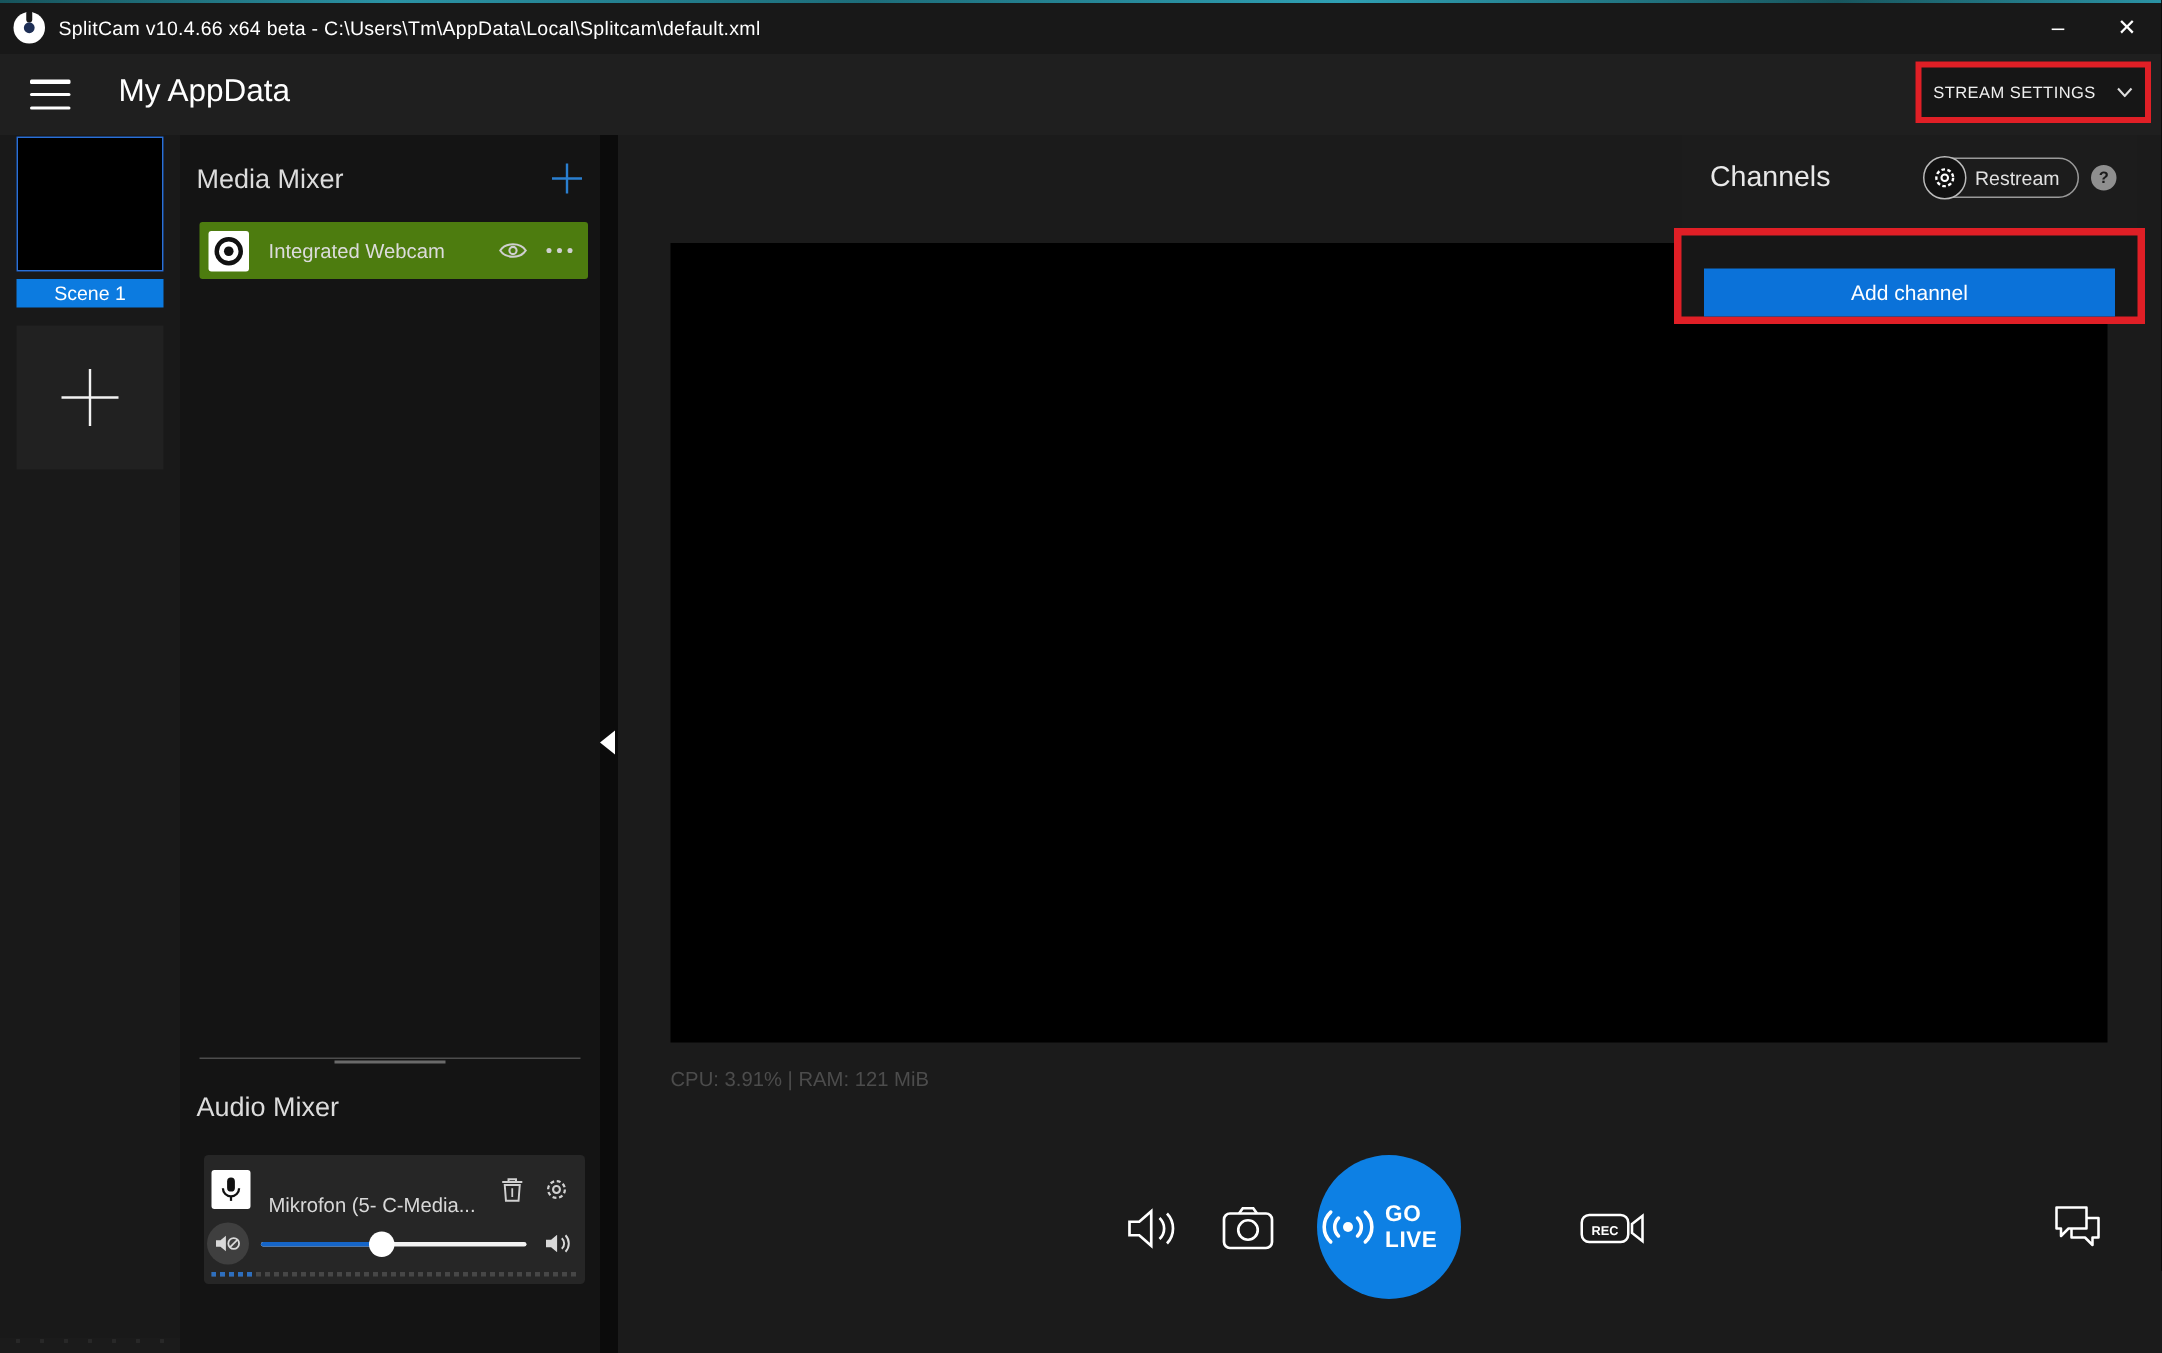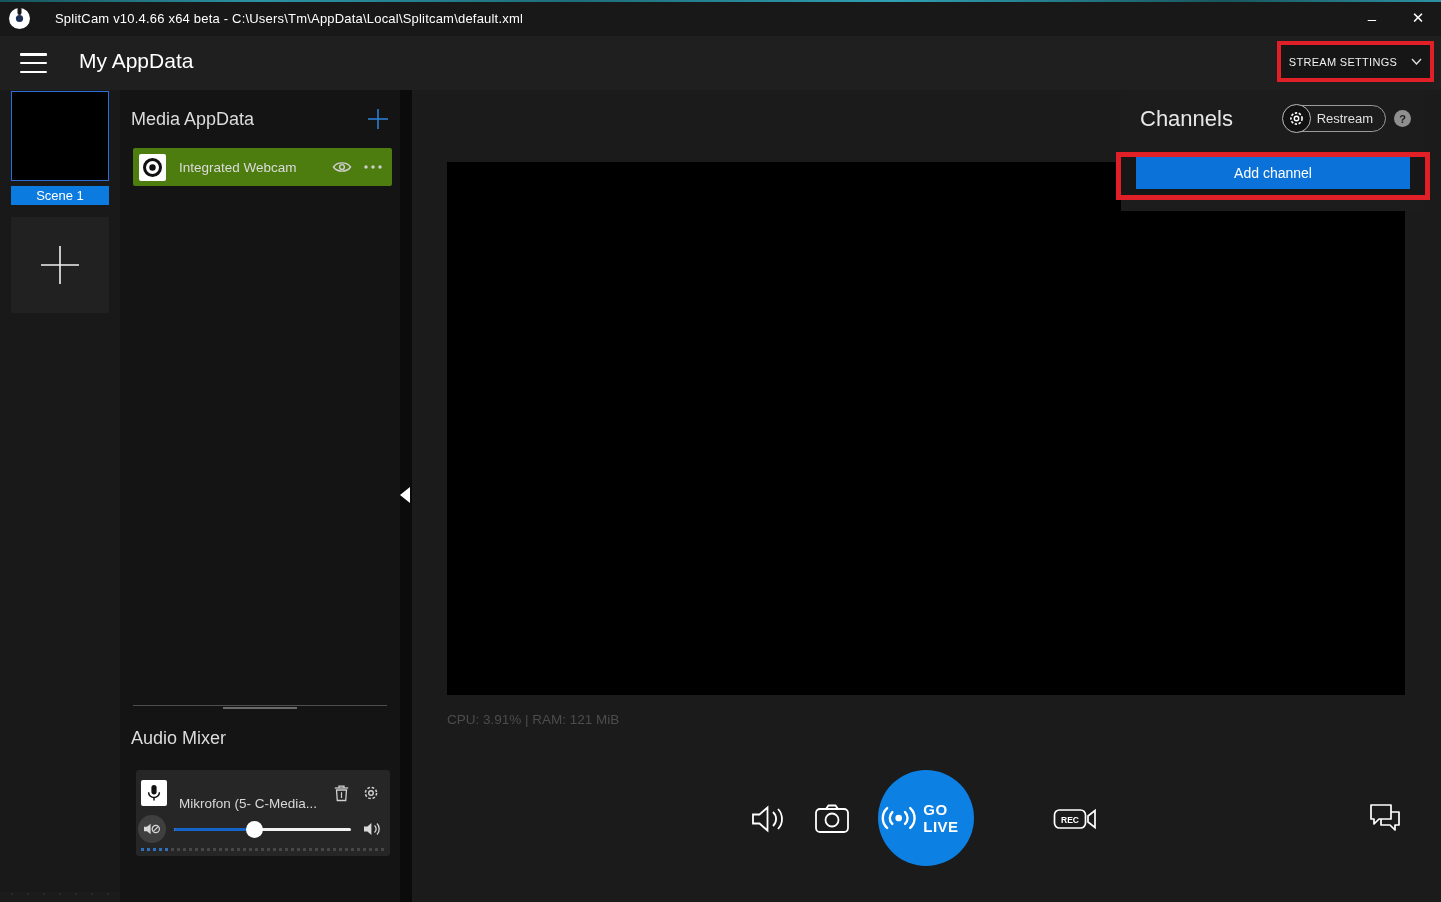--- a/index.html
+++ b/index.html
@@ -11,21 +11,21 @@
   }
   .dots {
     background-image: radial-gradient(circle, rgba(255,255,255,0.055) 1.4px, transparent 1.6px);
     background-size:16px 16px; background-position:4px 6px;
   }
   
   .teal-strip { position:absolute; left:0; top:0; width:1441px; height:2px;
     background:linear-gradient(90deg,#17545c,#2b93a5 18%,#1d6d7a 40%,#2fa0b4 62%,#18565e 85%,#2b93a5); z-index:60; }
   .titlebar { position:absolute; left:0; top:0; width:1441px; height:36px; background:#181818;
     display:flex; align-items:center; padding-left:8px; z-index:50; }
-  .titlebar-title { font-size:13px; color:#fff; margin-left:24px; letter-spacing:.2px; }
+  .titlebar-title { font-size:13px; color:#fff; margin-left:8px; letter-spacing:.2px; }
   .win-btns { margin-left:auto; display:flex; height:100%; }
   .win-btn { width:46px; height:100%; display:flex; align-items:center; justify-content:center;
     color:#fff; font-size:15px; cursor:default; }
   
   .header { position:absolute; left:0; top:36px; width:1441px; height:54px; background:#1f1f1f; z-index:40; }
   .hamburger { position:absolute; left:20px; top:17px; width:27px; height:20px;
     display:flex; flex-direction:column; justify-content:space-between; }
   .hamburger span { display:block; height:2.5px; background:#fff; border-radius:1px; }
   .project-title { position:absolute; left:79px; top:13px; font-size:21px; color:#fff; font-weight:400; }
   .red-box { border:4px solid #e01f26; position:absolute; z-index:45; }
@@ -88,30 +88,30 @@
   .speaker-btn { left:748px; top:799px; width:40px; height:40px; }
   .camera-btn  { left:812px; top:800px; width:40px; height:38px; }
   .golive-btn  { left:878px; top:770px; width:96px; height:96px; border-radius:50%; background:#0d80e4;
     display:flex; flex-direction:row; align-items:center; justify-content:center; gap:4px; z-index:8; position:absolute; }
   .golive-label { color:#fff; font-size:15px; font-weight:600; letter-spacing:.4px; }
   .rec-btn  { left:1052px; top:803px; width:46px; height:32px; }
   .chat-btn { left:1364px; top:799px; width:42px; height:40px; }
   
   .channels-panel { position:absolute; left:1121px; top:90px; width:304px; height:121px; background:#1c1c1c; z-index:20; }
   .channels-header { display:flex; align-items:center; padding:15px 14px 0 19px; }
-  .channels-title { font-size:22px; color:#e8e8e8; font-weight:400; }
+  .channels-title { font-size:19px; color:#e8e8e8; font-weight:400; }
   .restream-pill { margin-left:auto; display:flex; align-items:center; height:27px;
     border:1px solid #9a9a9a; border-radius:14px; padding:0 12px 0 0; position:relative; }
   .restream-icon-circle { width:29px; height:29px; border-radius:50%; background:#111;
     border:1px solid #bbb; display:flex; align-items:center; justify-content:center; margin:-2px 6px -2px -2px; }
   .restream-label { font-size:13px; color:#e0e0e0; }
   .help-circle { width:17px; height:17px; border-radius:50%; background:#8f8f8f; color:#1c1c1c;
     font-size:11px; font-weight:700; display:flex; align-items:center; justify-content:center; margin-left:8px; }
-  .add-channel-box { left:1116px; top:152px; width:314px; height:48px; border-width:5px;
-    background:#171717; display:flex; align-items:flex-start; justify-content:center; z-index:25; }
+  .add-channel-box { left:1116px; top:152px; width:314px; height:64px; border-width:5px;
+    background:#171717; display:flex; align-items:flex-end; justify-content:center; z-index:25; }
   .add-channel-btn { width:274px; height:32px; background:#0b72d9; border:none; color:#fff;
     font-size:14px; font-family:"Liberation Sans", sans-serif; display:flex; align-items:center; justify-content:center; }
   svg { display:block; }
 </style>
 </head>
 <body>
 
 <div class="app dots">
 
   <div class="titlebar">
@@ -151,21 +151,21 @@
     <div class="add-scene-tile">
       <svg width="42" height="42" viewBox="0 0 42 42">
         <line x1="21" y1="2" x2="21" y2="40" stroke="#f2f2f2" stroke-width="1.6"></line>
         <line x1="2" y1="21" x2="40" y2="21" stroke="#f2f2f2" stroke-width="1.6"></line>
       </svg>
     </div>
   </div>
 
   <div class="media-panel dots">
     <div class="media-title-row">
-      <span class="panel-title">Media AppData</span>
+      <span class="panel-title">Media Mixer</span>
       <svg width="22" height="22" viewBox="0 0 22 22">
         <line x1="11" y1="1" x2="11" y2="21" stroke="#2a7fd0" stroke-width="1.6"></line>
         <line x1="1" y1="11" x2="21" y2="11" stroke="#2a7fd0" stroke-width="1.6"></line>
       </svg>
     </div>
 
     <div class="layer-row">
       <div class="layer-icon-box">
         <svg width="21" height="21" viewBox="0 0 21 21">
           <circle cx="10.5" cy="10.5" r="8" fill="none" stroke="#111" stroke-width="3"></circle>

